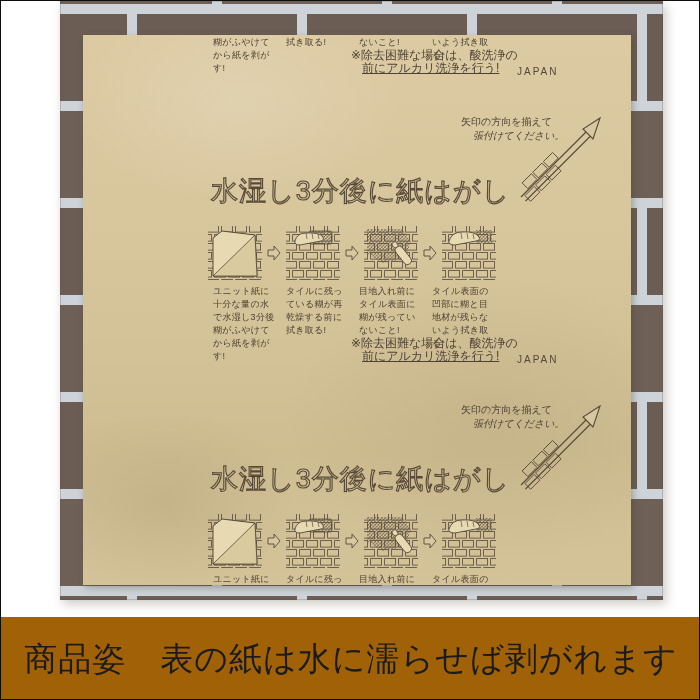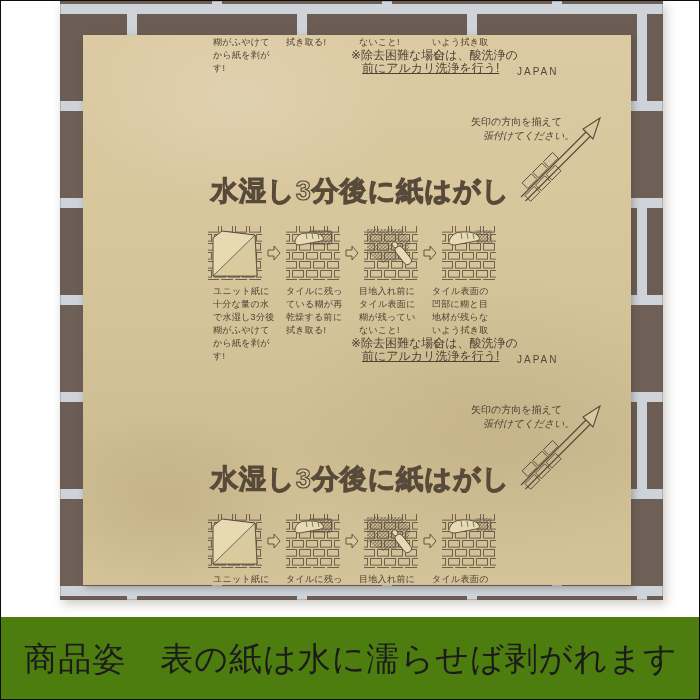--- a/index.html
+++ b/index.html
@@ -21,42 +21,42 @@
       radial-gradient(ellipse 200px 140px at 15% 85%, rgba(110,88,55,.12), transparent 65%),
       linear-gradient(180deg,#dccaa2 0%,#d7c59c 38%,#cfbd92 76%,#d4c299 100%);
     box-shadow:2px 3px 7px rgba(70,60,45,.35);
   }
   .block { position:absolute; left:0; width:548px; height:288px; }
   .block-a { top:-150px; }
   .block-b { top:138px; }
   .block-c { top:426px; }
   .p-title {
     position:absolute; top:0; left:128px; white-space:nowrap;
-    font-size:27px; font-weight:bold; letter-spacing:1px;
+    font-size:27px; font-weight:normal; letter-spacing:1px;
     color:#d8c79e; -webkit-text-stroke:1.15px #584a38;
   }
   .picto-row { position:absolute; top:52px; left:124px; width:292px;
     display:flex; align-items:center; gap:4px; }
   .picto { width:56px; height:56px; flex:0 0 auto; }
   .step-arrow { width:14px; height:20px; flex:0 0 auto; }
   .cols { position:absolute; top:112px; left:130px; width:292px; display:flex; gap:9px; }
   .col { width:64px; font-size:9px; line-height:13px; color:#4e4234;
     word-break:break-all; letter-spacing:.3px; }
   .note { position:absolute; top:164px; left:268px; width:210px;
     font-size:12px; line-height:13px; color:#4e4234; }
   .note .l2 { padding-left:11px;text-decoration:underline; }
   .japan { position:absolute; top:181px; left:434px; font-size:10px;
     letter-spacing:2px; color:#554839; }
-  .arrow-note { position:absolute; top:230px; left:388px;
+  .arrow-note { position:absolute; top:230px; left:378px;
     font-size:10px; line-height:14px; color:#4e4234; }
   .arrow-note .l2 { padding-left:12px;font-style:italic; }
   .big-arrow { position:absolute; top:226px; left:424px; width:105px; height:95px; }
   
   .caption-bar { position:absolute; left:0; top:616px; width:700px; height:84px;
-    background:#4d7c0f; display:flex; align-items:center; justify-content:center; }
+    background:#a16207; display:flex; align-items:center; justify-content:center; }
   .caption-text { font-size:33px; color:#1b1b1b; letter-spacing:1px; white-space:nowrap; }
   .defs-holder { position:absolute; width:0; height:0; overflow:hidden; }
 </style>
 </head>
 <body>
 
 <svg class="defs-holder" aria-hidden="true">
   <defs>
     <pattern id="pbrick" width="14" height="18" patternUnits="userSpaceOnUse">
       <rect x="0.6" y="0.6" width="11" height="6.5" fill="none" stroke="#564a3a" stroke-width="0.8"></rect>

